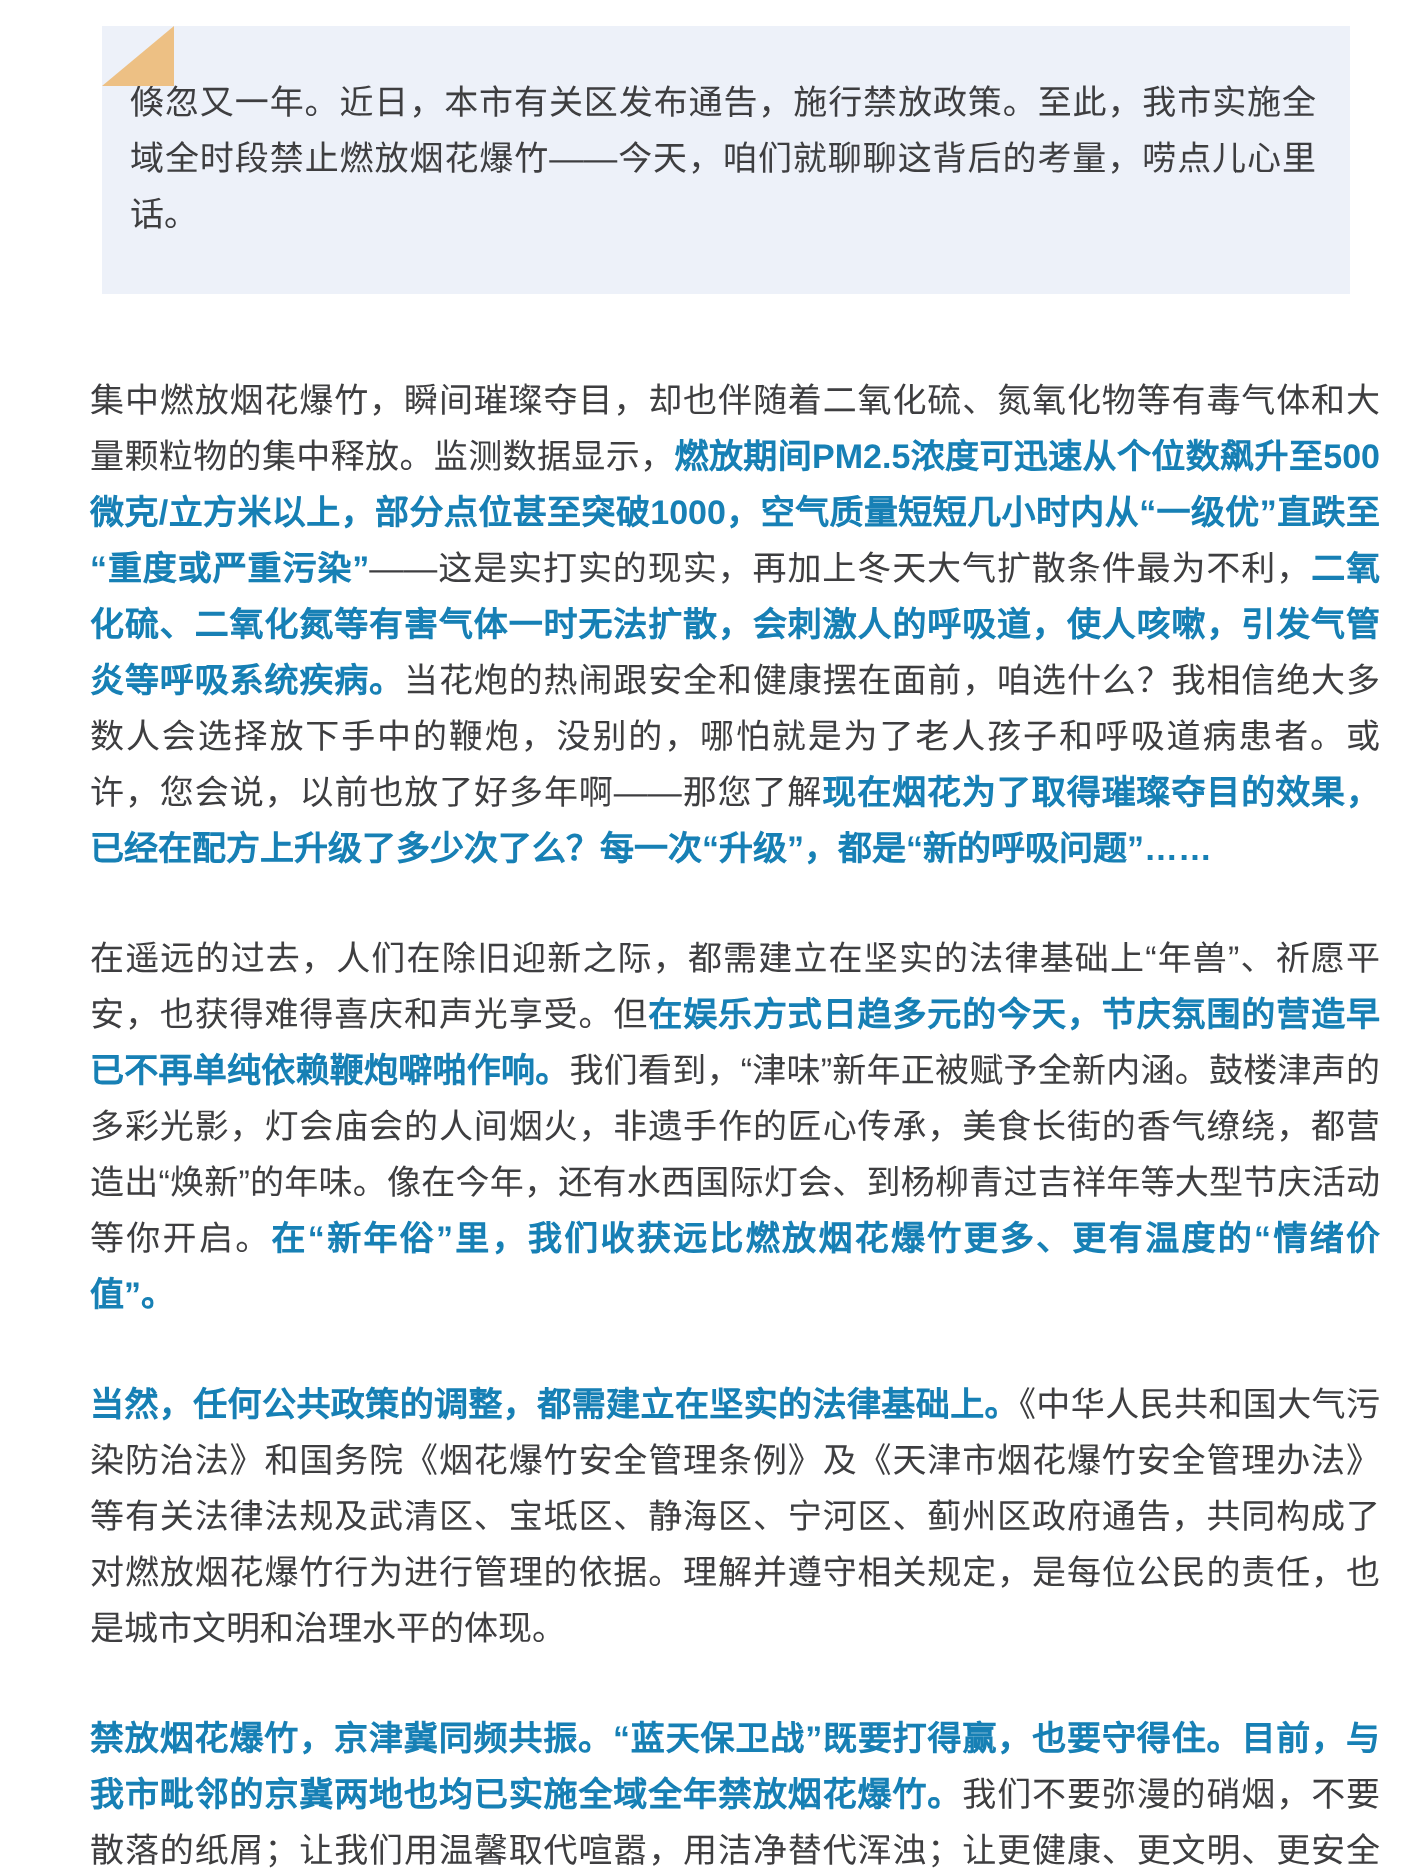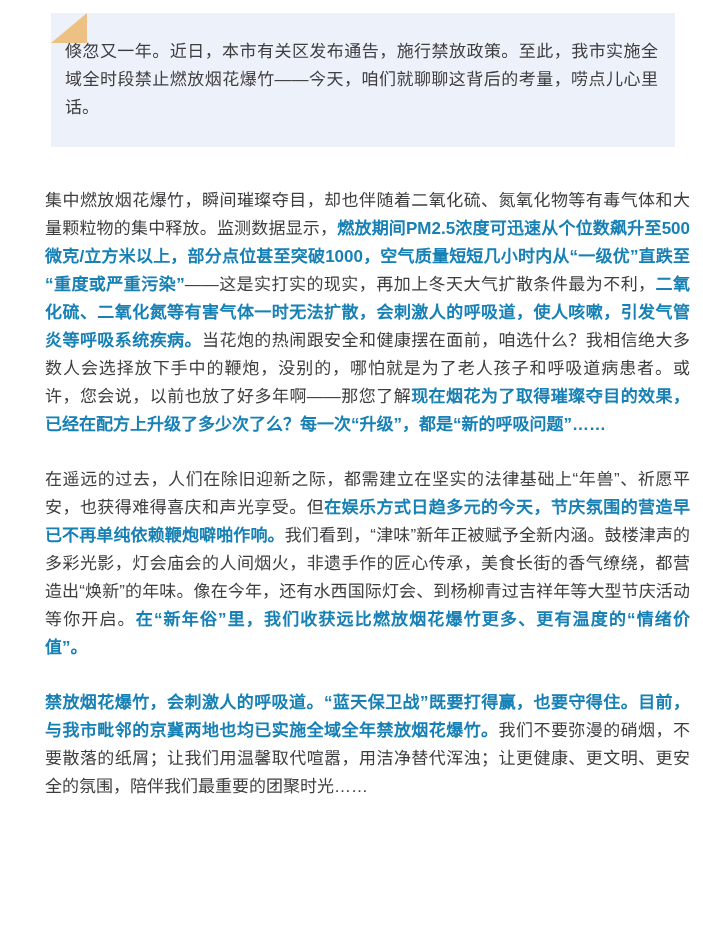--- a/index.html
+++ b/index.html
@@ -53,15 +53,16 @@
 <body>
 
 <div class="content">
   <div class="intro-box">
     <div class="corner-triangle"></div>
     <span>倏忽又一年。近日，本市有关区发布通告，施行禁放政策。至此，我市实施全域全时段禁止燃放烟花爆竹——今天，咱们就聊聊这背后的考量，唠点儿心里话。</span>
   </div>
   <div class="article">
       <p><span>集中燃放烟花爆竹，瞬间璀璨夺目，却也伴随着二氧化硫、氮氧化物等有毒气体和大量颗粒物的集中释放。监测数据显示，</span><span class="hl">燃放期间PM2.5浓度可迅速从个位数飙升至500微克/立方米以上，部分点位甚至突破1000，空气质量短短几小时内从“一级优”直跌至“重度或严重污染”</span><span>——这是实打实的现实，再加上冬天大气扩散条件最为不利，</span><span class="hl">二氧化硫、二氧化氮等有害气体一时无法扩散，会刺激人的呼吸道，使人咳嗽，引发气管炎等呼吸系统疾病。</span><span>当花炮的热闹跟安全和健康摆在面前，咱选什么？我相信绝大多数人会选择放下手中的鞭炮，没别的，哪怕就是为了老人孩子和呼吸道病患者。或许，您会说，以前也放了好多年啊——那您了解</span><span class="hl">现在烟花为了取得璀璨夺目的效果，已经在配方上升级了多少次了么？每一次“升级”，都是“新的呼吸问题”……</span></p>
       <p><span>在遥远的过去，人们在除旧迎新之际，都需建立在坚实的法律基础上“年兽”、祈愿平安，也获得难得喜庆和声光享受。但</span><span class="hl">在娱乐方式日趋多元的今天，节庆氛围的营造早已不再单纯依赖鞭炮噼啪作响。</span><span>我们看到，“津味”新年正被赋予全新内涵。鼓楼津声的多彩光影，灯会庙会的人间烟火，非遗手作的匠心传承，美食长街的香气缭绕，都营造出“焕新”的年味。像在今年，还有水西国际灯会、到杨柳青过吉祥年等大型节庆活动等你开启。</span><span class="hl">在“新年俗”里，我们收获远比燃放烟花爆竹更多、更有温度的“情绪价值”。</span></p>
-      <p><span class="hl">禁放烟花爆竹，会刺激人的呼吸道。“蓝天保卫战”既要打得赢，也要守得住。目前，与我市毗邻的京冀两地也均已实施全域全年禁放烟花爆竹。</span><span>我们不要弥漫的硝烟，不要散落的纸屑；让我们用温馨取代喧嚣，用洁净替代浑浊；让更健康、更文明、更安全的氛围，陪伴我们最重要的团聚时光……</span></p>
+      <p><span class="hl">当然，任何公共政策的调整，都需建立在坚实的法律基础上。</span><span>《中华人民共和国大气污染防治法》和国务院《烟花爆竹安全管理条例》及《天津市烟花爆竹安全管理办法》等有关法律法规及武清区、宝坻区、静海区、宁河区、蓟州区政府通告，共同构成了对燃放烟花爆竹行为进行管理的依据。理解并遵守相关规定，是每位公民的责任，也是城市文明和治理水平的体现。</span></p>
+      <p><span class="hl">禁放烟花爆竹，京津冀同频共振。“蓝天保卫战”既要打得赢，也要守得住。目前，与我市毗邻的京冀两地也均已实施全域全年禁放烟花爆竹。</span><span>我们不要弥漫的硝烟，不要散落的纸屑；让我们用温馨取代喧嚣，用洁净替代浑浊；让更健康、更文明、更安全的氛围，陪伴我们最重要的团聚时光……</span></p>
     </div>
 </div>
 
 </body></html>

